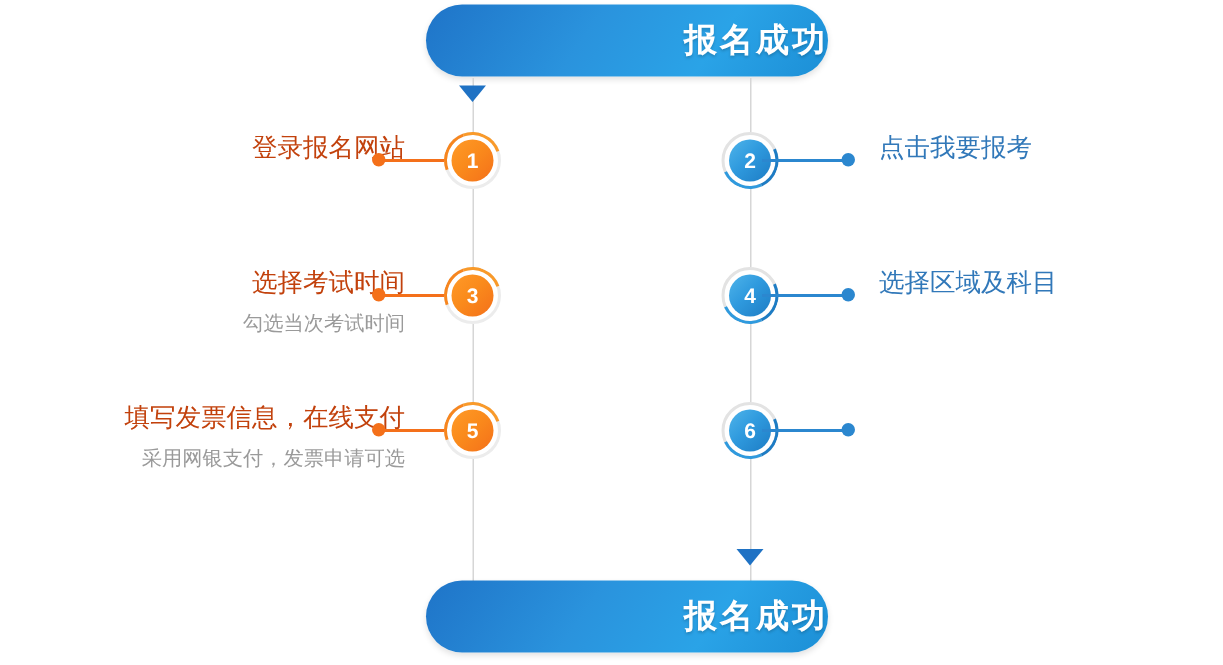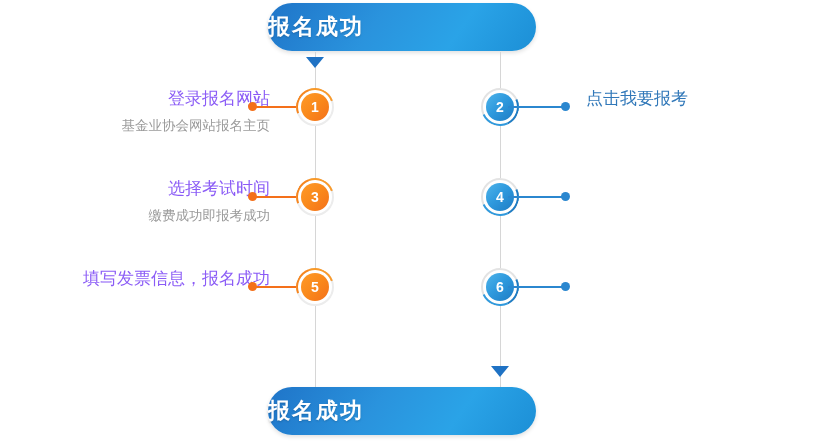--- a/index.html
+++ b/index.html
@@ -9,25 +9,25 @@
     font-family:"Liberation Sans","DejaVu Sans",sans-serif;
     overflow:hidden;
     position:relative;
   }
   #stage{position:relative;width:815px;height:443px;}
 
   
   .banner{
     position:absolute;
     width:268px;height:48px;
-    left:268px;
+    left:284px;
     border-radius:24px;
     background:linear-gradient(125deg,#1f74c8 0%,#2a93dd 40%,#2aa3e7 70%,#1c8fd6 100%);
     box-shadow:0 2px 4px rgba(0,0,0,0.12);
-    display:flex;align-items:center;justify-content:flex-start;
+    display:flex;align-items:center;justify-content:flex-end;
   }
   .banner-text{
     color:#ffffff;
     font-size:22px;
     font-weight:bold;
     letter-spacing:2px;
     text-shadow:0 1px 2px rgba(0,0,0,0.18);
   }
   #banner-top{top:3px;}
   #banner-bottom{top:387px;}
@@ -125,42 +125,41 @@
   }
   .step-sub{
     font-size:13.5px;
     line-height:20px;
     color:#9a9a9a;
     white-space:nowrap;
     margin-top:6px;
   }
   .left .step-text{text-align:right;}
   .right .step-text{text-align:center;}
-  .title-orange{color:#8b5cf6;}
+  .title-orange{color:#c2410c;}
   .title-blue{color:#3178b9;}
 </style>
 </head>
 <body>
 
 <div id="stage">
 
   <div class="banner" id="banner-top">
     <span class="banner-text">报名成功</span>
   </div>
 
   <div class="spine" id="spine-left"></div>
   <div class="spine" id="spine-right"></div>
 
   <div class="arrow-down" id="arrow-top"></div>
   <div class="arrow-down" id="arrow-bottom"></div>
 
   <div class="left">
     <div class="step-text" style="right:545px;top:88px;">
       <div class="step-title title-orange">登录报名网站</div>
-      <div class="step-sub">基金业协会网站报名主页</div>
     </div>
     <div class="connector conn-orange" style="left:248px;top:102px;width:60px;">
       <div class="conn-dot" style="left:0;"></div>
       <div class="conn-line" style="left:8px;width:52px;"></div>
     </div>
     <div class="badge badge-orange" style="left:296px;top:88px;">
       <div class="badge-ring"></div>
       <div class="badge-accent"></div>
       <div class="badge-core">1</div>
     </div>
@@ -177,21 +176,21 @@
       <div class="conn-dot" style="left:53px;"></div>
     </div>
     <div class="step-text" style="left:586px;top:88px;">
       <div class="step-title title-blue">点击我要报考</div>
     </div>
   </div>
 
   <div class="left">
     <div class="step-text" style="right:545px;top:178px;">
       <div class="step-title title-orange">选择考试时间</div>
-      <div class="step-sub">缴费成功即报考成功</div>
+      <div class="step-sub">勾选当次考试时间</div>
     </div>
     <div class="connector conn-orange" style="left:248px;top:192px;width:60px;">
       <div class="conn-dot" style="left:0;"></div>
       <div class="conn-line" style="left:8px;width:52px;"></div>
     </div>
     <div class="badge badge-orange" style="left:296px;top:178px;">
       <div class="badge-ring"></div>
       <div class="badge-accent"></div>
       <div class="badge-core">3</div>
     </div>
@@ -201,26 +200,28 @@
     <div class="badge badge-blue" style="left:481px;top:178px;">
       <div class="badge-ring"></div>
       <div class="badge-accent"></div>
       <div class="badge-core">4</div>
     </div>
     <div class="connector conn-blue" style="left:508px;top:192px;width:62px;">
       <div class="conn-line" style="left:0;width:54px;"></div>
       <div class="conn-dot" style="left:53px;"></div>
     </div>
     <div class="step-text" style="left:586px;top:178px;">
+      <div class="step-title title-blue">选择区域及科目</div>
     </div>
   </div>
 
   <div class="left">
     <div class="step-text" style="right:545px;top:268px;">
-      <div class="step-title title-orange">填写发票信息，报名成功</div>
+      <div class="step-title title-orange">填写发票信息，在线支付</div>
+      <div class="step-sub">采用网银支付，发票申请可选</div>
     </div>
     <div class="connector conn-orange" style="left:248px;top:282px;width:60px;">
       <div class="conn-dot" style="left:0;"></div>
       <div class="conn-line" style="left:8px;width:52px;"></div>
     </div>
     <div class="badge badge-orange" style="left:296px;top:268px;">
       <div class="badge-ring"></div>
       <div class="badge-accent"></div>
       <div class="badge-core">5</div>
     </div>

